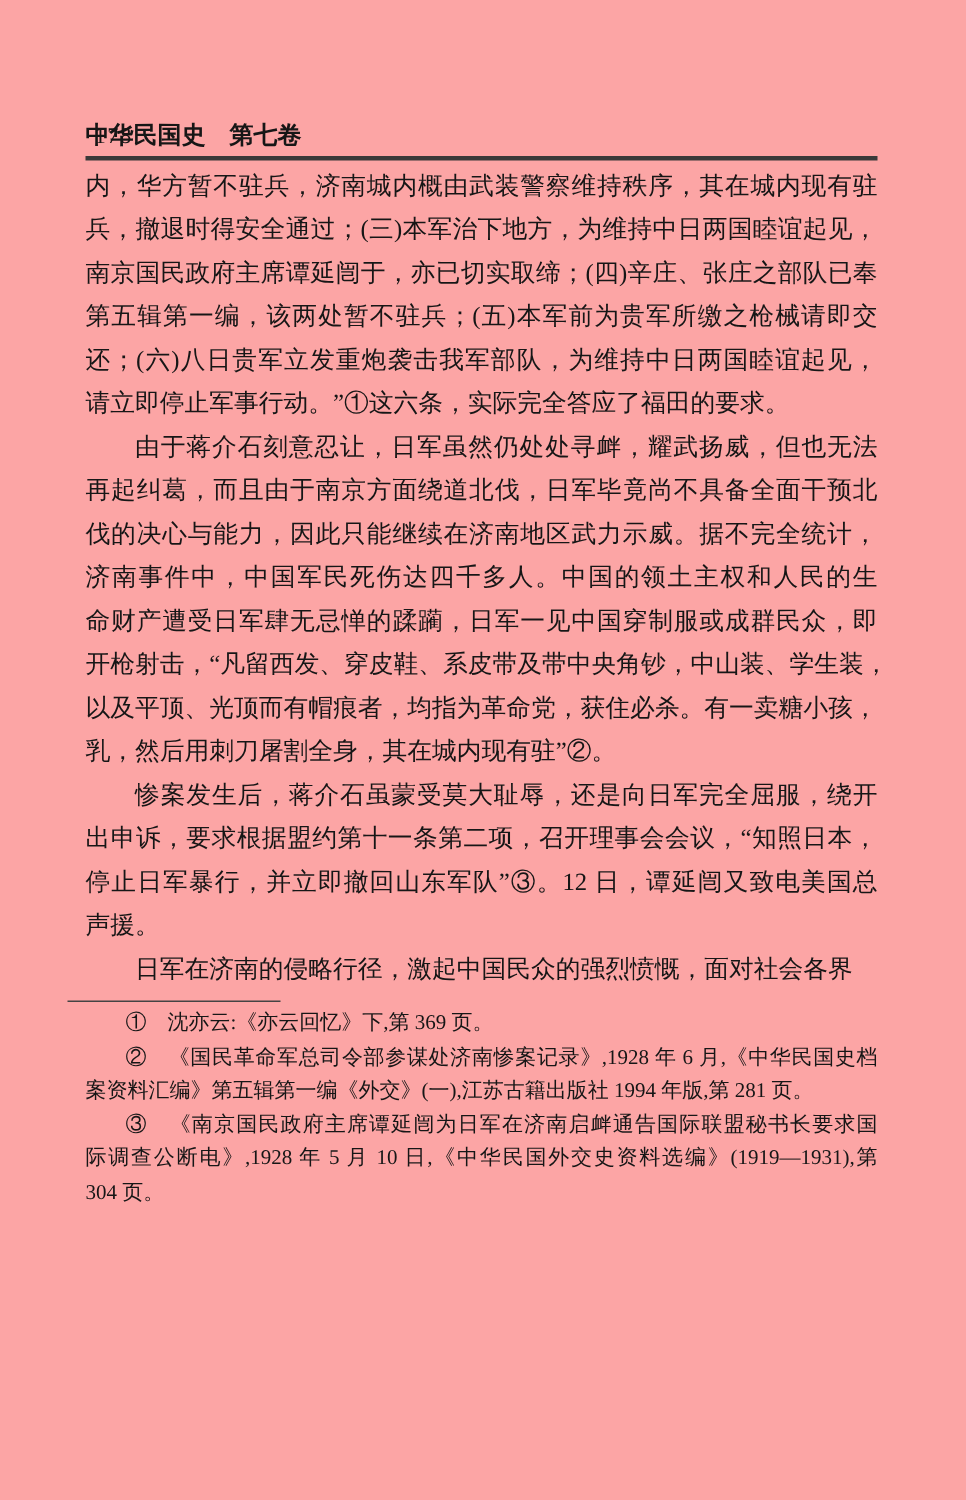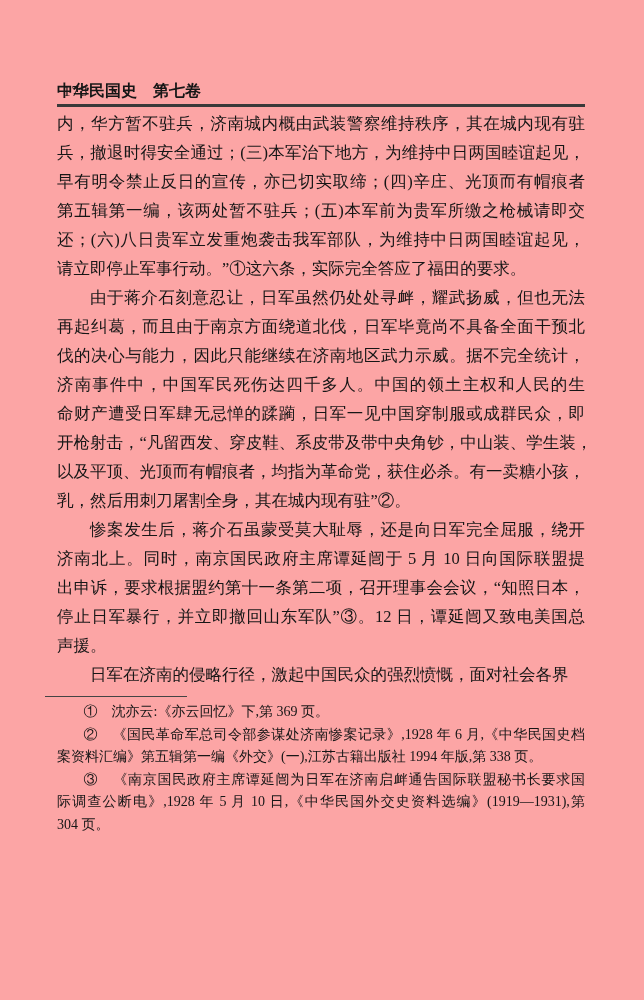--- a/index.html
+++ b/index.html
@@ -100,44 +100,43 @@
 
   <div class="running-head">
     <span class="page-number">178</span>
     <span class="head-title">中华民国史　第七卷</span>
   </div>
   <div class="head-rule"></div>
 
   <div class="body-text">
     <div class="ln">内，华方暂不驻兵，济南城内概由武装警察维持秩序，其在城内现有驻</div>
     <div class="ln">兵，撤退时得安全通过；(三)本军治下地方，为维持中日两国睦谊起见，</div>
-    <div class="ln">早有明令禁止反日的宣传，亦已切实取缔；(四)辛庄、光顶而有帽痕者</div>
+    <div class="ln">南京国民政府主席谭延闿于，亦已切实取缔；(四)辛庄、张庄之部队已奉</div>
     <div class="ln">第五辑第一编，该两处暂不驻兵；(五)本军前为贵军所缴之枪械请即交</div>
     <div class="ln">还；(六)八日贵军立发重炮袭击我军部队，为维持中日两国睦谊起见，</div>
     <div class="ln end">请立即停止军事行动。”①这六条，实际完全答应了福田的要求。</div>
     <div class="ln indent">由于蒋介石刻意忍让，日军虽然仍处处寻衅，耀武扬威，但也无法</div>
     <div class="ln">再起纠葛，而且由于南京方面绕道北伐，日军毕竟尚不具备全面干预北</div>
     <div class="ln">伐的决心与能力，因此只能继续在济南地区武力示威。据不完全统计，</div>
     <div class="ln">济南事件中，中国军民死伤达四千多人。中国的领土主权和人民的生</div>
     <div class="ln">命财产遭受日军肆无忌惮的蹂躏，日军一见中国穿制服或成群民众，即</div>
     <div class="ln">开枪射击，“凡留西发、穿皮鞋、系皮带及带中央角钞，中山装、学生装，</div>
     <div class="ln">以及平顶、光顶而有帽痕者，均指为革命党，获住必杀。有一卖糖小孩，</div>
     <div class="ln end">乳，然后用刺刀屠割全身，其在城内现有驻”②。</div>
     <div class="ln indent">惨案发生后，蒋介石虽蒙受莫大耻辱，还是向日军完全屈服，绕开</div>
-    <div class="ln">济南北上。同时，南京国民政府主席谭延闿于 5 月 10 日向国际联盟提</div>
     <div class="ln">出申诉，要求根据盟约第十一条第二项，召开理事会会议，“知照日本，</div>
     <div class="ln">停止日军暴行，并立即撤回山东军队”③。12 日，谭延闿又致电美国总</div>
     <div class="ln end">声援。</div>
     <div class="ln indent end">日军在济南的侵略行径，激起中国民众的强烈愤慨，面对社会各界</div>
   </div>
 
   <div class="fn-rule"></div>
 
   <div class="footnotes">
     <div class="fn-ln first end">①　沈亦云:《亦云回忆》下,第 369 页。</div>
     <div class="fn-ln first">②　《国民革命军总司令部参谋处济南惨案记录》,1928 年 6 月,《中华民国史档</div>
-    <div class="fn-ln end">案资料汇编》第五辑第一编《外交》(一),江苏古籍出版社 1994 年版,第 338 页。</div>
+    <div class="fn-ln end">案资料汇编》第五辑第一编《外交》(一),江苏古籍出版社 1994 年版,第 281 页。</div>
     <div class="fn-ln first">③　《南京国民政府主席谭延闿为日军在济南启衅通告国际联盟秘书长要求国</div>
     <div class="fn-ln">际调查公断电》,1928 年 5 月 10 日,《中华民国外交史资料选编》(1919—1931),第</div>
     <div class="fn-ln end">304 页。</div>
   </div>
 
 </div>
 
 </body></html>

